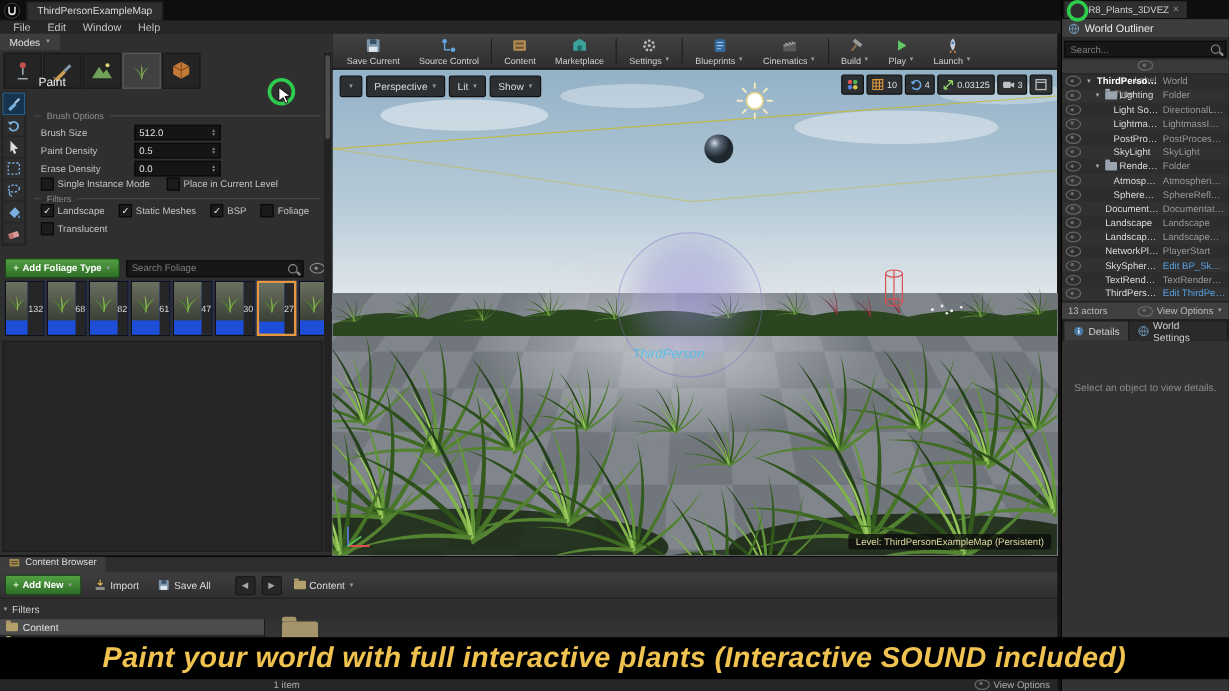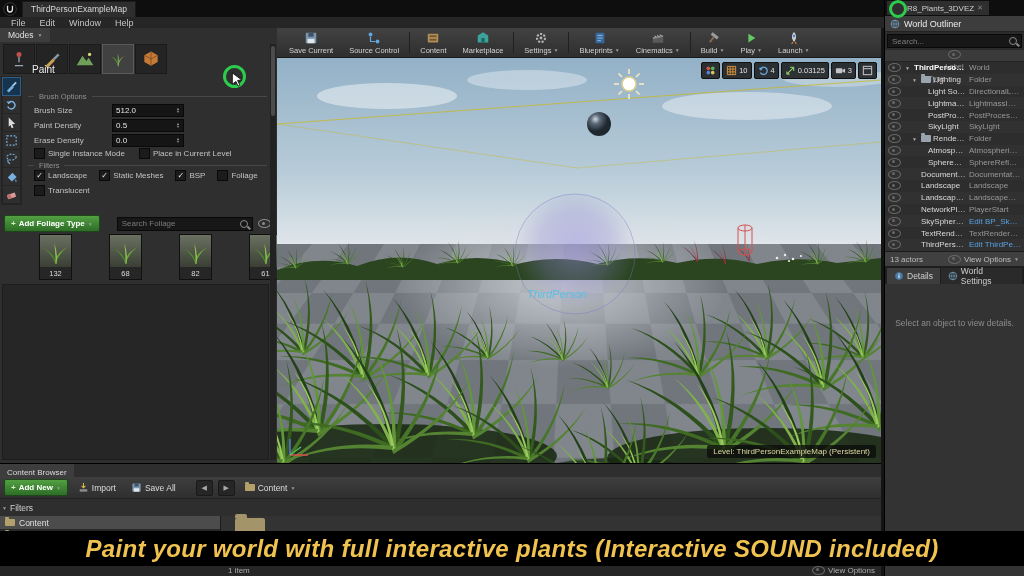--- a/index.html
+++ b/index.html
@@ -31,29 +31,29 @@
   .field-label{width:78px;}
   .spin{width:64px;height:11px;background:#151515;border:1px solid #090909;color:#e4e4e4;font-size:8px;display:flex;align-items:center;padding:0 3px;gap:2px;}
   .spin .arrows{margin-left:auto;color:#8a8a8a;font-size:4px;line-height:3.4px;display:flex;flex-direction:column;}
   #single-checks{position:absolute;left:34px;top:120px;display:flex;gap:14px;}
   #filter-checks{position:absolute;left:34px;top:142px;width:236px;display:flex;flex-wrap:wrap;gap:4px 12px;}
   .cbitem{display:flex;align-items:center;gap:3px;font-size:8px;color:#c2c2c2;}
   .cb{width:9px;height:9px;background:#1b1b1b;border:1px solid #090909;display:flex;align-items:center;justify-content:center;font-size:8px;color:#e8e8e8;line-height:1;flex:none;}
   #addrow{position:absolute;left:4px;top:188px;right:6px;height:15px;display:flex;align-items:center;gap:5px;}
   .add-btn{height:15px;background:linear-gradient(#53a042,#2d6d27);border:1px solid #1d4719;border-radius:2px;color:#fff;font-size:8px;font-weight:bold;display:flex;align-items:center;gap:3px;padding:0 6px;}
   .plus{color:#d6f0c8;font-size:8px;}
-  .searchbox{height:12px;background:#171717;border:1px solid #090909;display:flex;align-items:center;gap:4px;padding:0 4px;font-size:8px;color:#7c7c7c;margin-left:12px;}
+  .searchbox{height:12px;background:#171717;border:1px solid #090909;display:flex;align-items:center;gap:4px;padding:0 4px;font-size:8px;color:#7c7c7c;}
   #foliage-search{flex:1;}
   .mag{display:inline-block;width:6px;height:6px;border:1.5px solid #8a8a8a;border-radius:50%;position:relative;flex:none;}
   .mag::after{content:"";position:absolute;width:4px;height:1.5px;background:#8a8a8a;transform:rotate(45deg);right:-3.5px;bottom:-1.5px;}
   .eye{display:inline-block;width:11px;height:7px;border:1px solid #8a8a8a;border-radius:50%;position:relative;flex:none;}
   .eye::after{content:"";position:absolute;left:3.2px;top:1.6px;width:3px;height:3px;background:#8a8a8a;border-radius:50%;}
   .eye.dim{border-color:#676767;}.eye.dim::after{background:#676767;}
   #tile-grid{position:absolute;left:4px;top:206px;display:flex;gap:2px;}
-  .tile{width:31px;height:44px;background:#1d4ed8;border:1px solid #101010;display:flex;flex-direction:column;margin-left:35px;}
+  .tile{width:31px;height:44px;background:#1d4ed8;border:1px solid #101010;display:flex;flex-direction:row;}
   .tile.selected{border:2px solid #e8973d;width:29px;height:42px;}
   .tile-svg{width:100%;height:32px;background:linear-gradient(#6b7161,#3b3f35);}
   .tile-num{flex:1;display:flex;align-items:center;justify-content:center;font-size:7.5px;color:#d8d8d8;background:#262626;}
   #panel-void{position:absolute;left:2px;top:256px;right:8px;bottom:3px;background:#262626;border:1px solid #1d1d1d;}
   #modes-scrollbar{position:absolute;right:1px;top:16px;bottom:3px;width:6px;background:#222;}
   #modes-scrollbar .thumb{position:absolute;top:2px;left:1px;width:4px;height:70px;background:#4c4c4c;border-radius:2px;}
   
   #main-toolbar{left:277px;top:28px;width:604px;height:30px;background:linear-gradient(#424242,#2e2e2e);border-bottom:1px solid #1a1a1a;display:flex;align-items:stretch;padding:0 4px;box-sizing:border-box;}
   .tbb{display:flex;flex-direction:column;align-items:center;justify-content:center;gap:1px;padding:0 8px;font-size:7.5px;color:#d2d2d2;white-space:nowrap;}
   .tbb .lbl{display:flex;align-items:center;gap:2px;}
@@ -94,21 +94,21 @@
   .folderchip{width:10px;height:7px;background:#9aa4ae;border-radius:1px;position:relative;flex:none;}
   .folderchip::before{content:"";position:absolute;top:-2px;left:0;width:4px;height:2px;background:#9aa4ae;border-radius:1px 1px 0 0;}
   .folderchip.gold{background:#b3a06a;}.folderchip.gold::before{background:#b3a06a;}
   #outliner-foot{display:flex;align-items:center;height:14px;padding:0 5px;font-size:8px;color:#bdbdbd;background:#404040;border-top:1px solid #1b1b1b;gap:3px;}
   #details-tabs{display:flex;gap:1px;height:16px;background:#1e1e1e;padding:2px 2px 0;}
   .dtab{display:flex;align-items:center;gap:3px;padding:0 7px;font-size:8.5px;color:#cfcfcf;background:#2a2a2a;justify-content:center;}
   .dtab.active{background:#3d3d3d;}
   #details-body{height:calc(576px - 16px - 15px - 16px - 11px - 189px - 14px - 16px - 16px);background:#333;display:flex;justify-content:center;padding-top:34px;font-size:8.5px;color:#8d8d8d;}
   
   #cb{left:0;top:463px;width:881px;height:113px;background:#2e2e2e;border-top:1px solid #000;box-sizing:border-box;}
-  #cb-tab{position:absolute;left:0;top:0;height:13px;background:#3d3d3d;display:flex;align-items:flex-start;gap:4px;padding:0 7px;font-size:8px;color:#dcdcdc;flex-direction:column;}
+  #cb-tab{position:absolute;left:0;top:0;height:13px;background:#3d3d3d;display:flex;align-items:flex-start;gap:4px;padding:0 7px;font-size:8px;color:#dcdcdc;}
   #cb-toolbar{position:absolute;left:0;top:13px;width:100%;height:22px;background:linear-gradient(#3e3e3e,#2f2f2f);border-bottom:1px solid #222;display:flex;align-items:center;gap:5px;padding:0 4px;box-sizing:border-box;}
   .cbbtn{height:16px;display:flex;align-items:center;gap:3px;font-size:8.5px;color:#dcdcdc;padding:0 5px;}
   .navbtn{width:15px;height:14px;display:flex;align-items:center;justify-content:center;color:#a8a8a8;font-size:7px;background:#262626;border:1px solid #191919;border-radius:2px;}
   #cb-filterrow{position:absolute;left:0;top:36px;width:100%;height:15px;display:flex;align-items:center;gap:5px;padding:0 2px;box-sizing:border-box;}
   #search-folders{width:214px;}
   #search-content{flex:1;margin-right:3px;}
   #filters-btn{display:flex;align-items:center;gap:3px;font-size:8.5px;color:#d0d0d0;}
   #cb-left{position:absolute;left:0;top:52px;width:220px;bottom:13px;background:#292929;border-right:1px solid #1b1b1b;}
   .cb-folder-row{height:13px;display:flex;align-items:center;gap:4px;padding:0 5px;font-size:8.5px;color:#e0e0e0;}
   .cb-folder-row.selected{background:#4c4c4c;}
@@ -595,20 +595,37 @@
       <use href="#tuft" transform="translate(600 370) scale(2.8)"></use>
       <use href="#tuft" transform="translate(115 392) scale(3.3)"></use>
       <use href="#tuft" transform="translate(445 392) scale(3.2)"></use>
       <use href="#tuft" transform="translate(250 402) scale(2.5)"></use>
       <use href="#tuft" transform="translate(5 405) scale(2.8)"></use>
       <use href="#tuft" transform="translate(525 405) scale(3)"></use>
       <use href="#tuft" transform="translate(360 420) scale(2.2)"></use>
       <use href="#tuft" transform="translate(320 445) scale(2.6)"></use>
     </g>
   </svg>
+  <div id="vpbar-left">
+    <div class="vpb">
+        <span class="dd">▼</span>
+      </div>
+    <div class="vpb">
+        <span>Perspective</span>
+        <span class="dd">▼</span>
+      </div>
+    <div class="vpb">
+        <span>Lit</span>
+        <span class="dd">▼</span>
+      </div>
+    <div class="vpb">
+        <span>Show</span>
+        <span class="dd">▼</span>
+      </div>
+  </div>
   <div id="vpbar-right">
       <div class="snap-seg">
         <svg viewBox="0 0 12 12" width="11" height="11">
           <circle cx="3.6" cy="3.6" r="2" fill="#db5252"></circle>
           <circle cx="8.4" cy="3.6" r="2" fill="#54b354"></circle>
           <circle cx="3.6" cy="8.4" r="2" fill="#5a82dd"></circle>
           <circle cx="8.4" cy="8.4" r="2" fill="#ddc352"></circle>
         </svg>
       </div>
       <div class="snap-seg">

